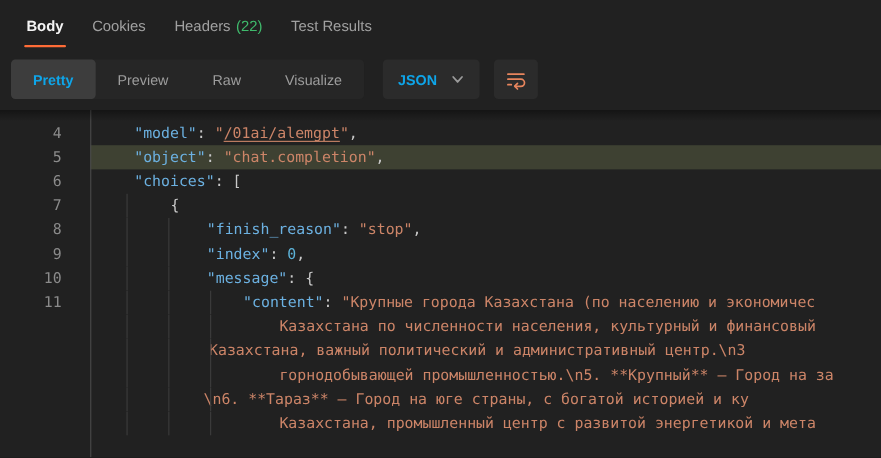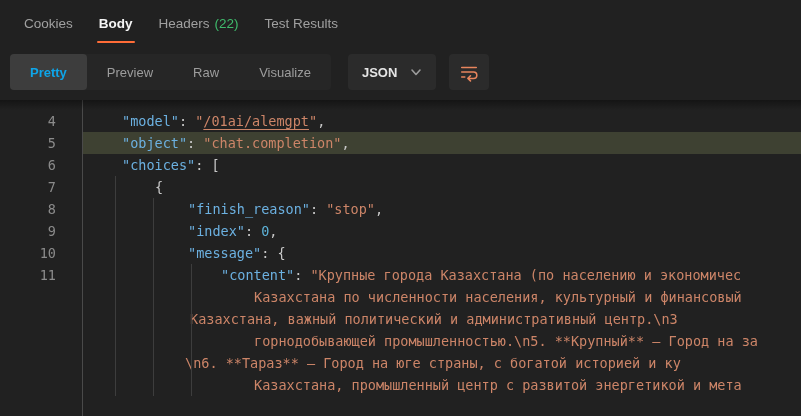--- a/index.html
+++ b/index.html
@@ -30,21 +30,21 @@
   }
   .seg-item {
     display:flex; align-items:center; padding:0 20px; font-size:13px;
     color:#9d9d9d; border-radius:4px; cursor:pointer;
   }
   .seg-item.active { background:#3d3d3d; color:#0ea5e9; font-weight:bold; }
   .dropdown {
     margin-left:17px; display:flex; align-items:center; gap:13px;
     background:#2b2b2b; border-radius:4px; padding:0 14px; cursor:pointer;
   }
-  .dropdown .dd-label { font-size:13px; font-weight:bold; color:#e5e5e5; }
+  .dropdown .dd-label { font-size:13px; font-weight:bold; color:#0ea5e9; }
   .icon-btn {
     margin-left:13px; width:40px; background:#2b2b2b; border-radius:4px;
     display:flex; align-items:center; justify-content:center; cursor:pointer;
   }
   
   .editor {
     position:absolute; left:0; right:0; top:100px; bottom:0;
     background:#212121; overflow:hidden; padding-top:10px;
   }
   .editor::before {
@@ -77,25 +77,25 @@
     color:var(--string-salmon);
     text-decoration:underline; text-underline-offset:3px; cursor:pointer;
   }
 </style>
 </head>
 <body>
 
 <div class="app">
 
   <div class="tabbar">
+    <div class="tab active">
+      <span>Body</span>
+    </div>
     <div class="tab">
       <span>Cookies</span>
-    </div>
-    <div class="tab active">
-      <span>Body</span>
     </div>
     <div class="tab">
       <span>Headers</span>
       <span class="count">(22)</span>
     </div>
     <div class="tab">
       <span>Test Results</span>
     </div>
   </div>
 

